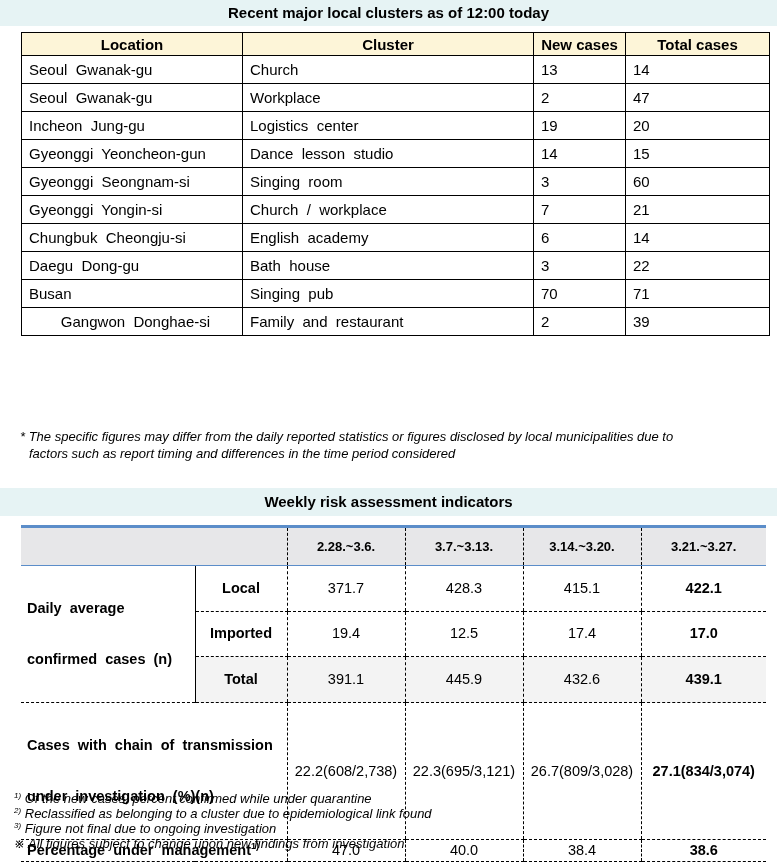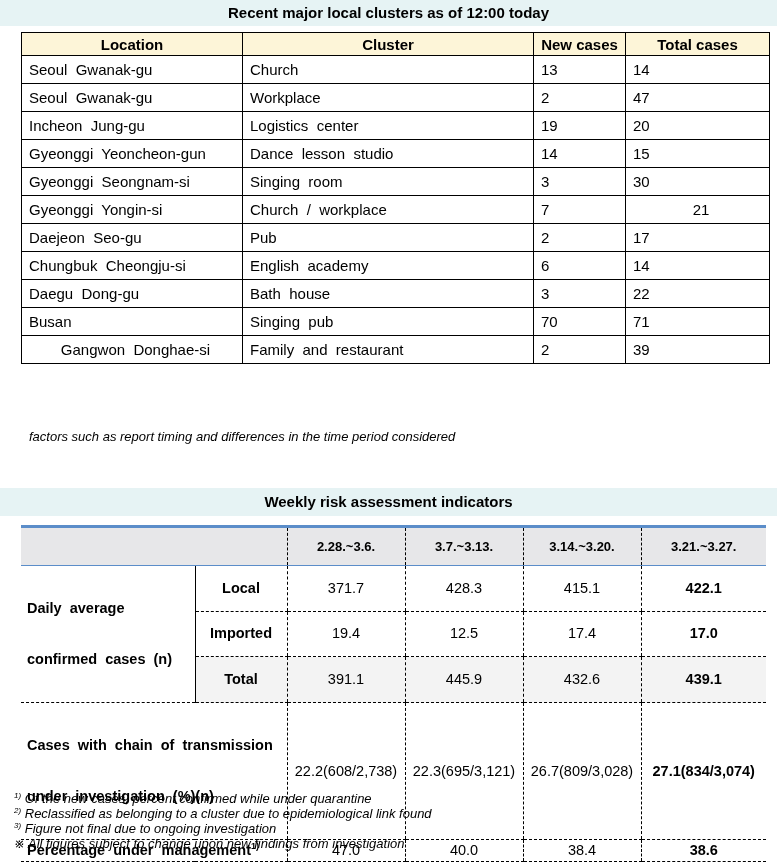--- a/index.html
+++ b/index.html
@@ -74,33 +74,27 @@
       <tr>
         <td style="white-space: pre;">Gyeonggi  Yeoncheon-gun</td>
         <td style="white-space: pre;">Dance  lesson  studio</td>
         <td style="white-space: pre;">14</td>
         <td style="white-space: pre;">15</td>
       </tr>
       <tr>
         <td style="white-space: pre;">Gyeonggi  Seongnam-si</td>
         <td style="white-space: pre;">Singing  room</td>
         <td style="white-space: pre;">3</td>
-        <td style="white-space: pre;">30</td>
+        <td style="white-space: pre;">60</td>
       </tr>
       <tr>
         <td style="white-space: pre;">Gyeonggi  Yongin-si</td>
         <td style="white-space: pre;">Church  /  workplace</td>
         <td style="white-space: pre;">7</td>
-        <td style="white-space: pre; text-align: center;">21</td>
-      </tr>
-      <tr>
-        <td style="white-space: pre;">Daejeon  Seo-gu</td>
-        <td style="white-space: pre;">Pub</td>
-        <td style="white-space: pre;">2</td>
-        <td style="white-space: pre;">17</td>
+        <td style="white-space: pre;">21</td>
       </tr>
       <tr>
         <td style="white-space: pre;">Chungbuk  Cheongju-si</td>
         <td style="white-space: pre;">English  academy</td>
         <td style="white-space: pre;">6</td>
         <td style="white-space: pre;">14</td>
       </tr>
       <tr>
         <td style="white-space: pre;">Daegu  Dong-gu</td>
         <td style="white-space: pre;">Bath  house</td>
@@ -116,20 +110,21 @@
       <tr>
         <td style="white-space: pre; text-align: center;">Gangwon  Donghae-si</td>
         <td style="white-space: pre;">Family  and  restaurant</td>
         <td style="white-space: pre;">2</td>
         <td style="white-space: pre;">39</td>
       </tr>
     </tbody>
 </table>
 
 <div class="note1">
+  <div>* The specific figures may differ from the daily reported statistics or figures disclosed by local municipalities due to</div>
   <div class="indent">factors such as report timing and differences in the time period considered</div>
 </div>
 
 <div class="banner" id="banner2">
   <span>Weekly risk assessment indicators</span>
 </div>
 
 <table id="weekly">
   <colgroup>
     <col style="width:174px">

